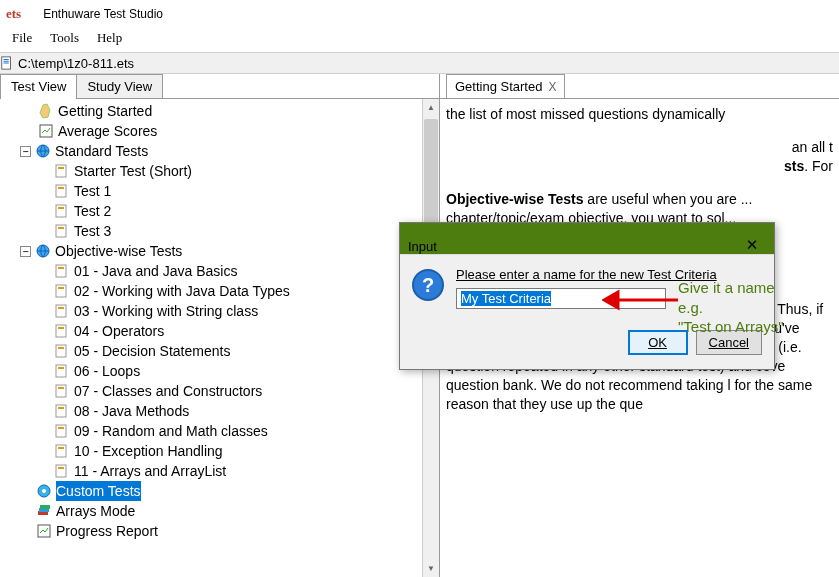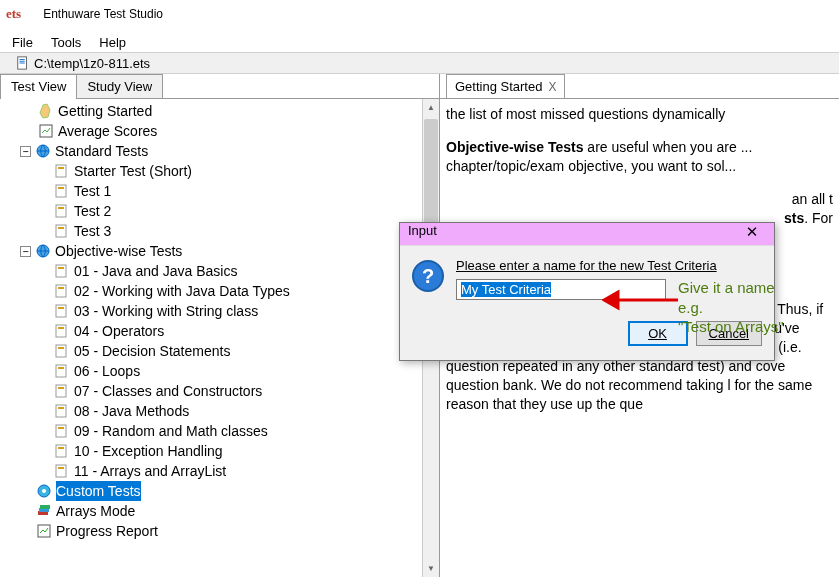--- a/index.html
+++ b/index.html
@@ -2,24 +2,24 @@
 <html><head>
 <meta charset="utf-8">
 <style>
   * { box-sizing: border-box; margin: 0; padding: 0; }
   body { font-family: Tahoma, Verdana, Arial, sans-serif; font-size: 13px; color: #000; background: #fff; width: 839px; height: 577px; overflow: hidden; position: relative; }
   
   .titlebar { height: 28px; display: flex; align-items: center; padding-left: 6px; background: #fff; }
   .app-icon { color: #c0392b; font-family: 'Comic Sans MS', cursive; font-weight: bold; font-size: 13px; margin-right: 22px; }
   .app-title { font-size: 12px; }
   
-  .menubar { height: 24px; display: flex; align-items: flex-end; padding-left: 4px; background: #fff; gap: 2px; }
+  .menubar { height: 24px; display: flex; align-items: flex-start; padding-left: 4px; background: #fff; gap: 2px; font-family: Liberation Serif, serif; }
   .menu-item { padding: 2px 8px; cursor: default; }
   
-  .filebar { height: 22px; border-top: 1px solid #d0d0d0; border-bottom: 1px solid #d0d0d0; display: flex; align-items: center; padding-left: 16px; background: #f0f0f0; }
+  .filebar { height: 22px; border-top: 1px solid #d0d0d0; border-bottom: 1px solid #d0d0d0; display: flex; align-items: center; padding-left: 0; background: #f0f0f0; }
   .filebar-icon { width: 14px; height: 14px; margin-right: 4px; }
   
   .main-area { display: flex; height: calc(100% - 74px); }
   
   .left-pane { width: 440px; display: flex; flex-direction: column; border-right: 1px solid #999; }
   .tab-row { display: flex; border-bottom: 1px solid #999; }
   .tab { padding: 4px 10px; border: 1px solid #999; border-bottom: none; margin-right: -1px; background: #f0f0f0; cursor: default; font-size: 13px; }
   .tab.active { background: #fff; position: relative; z-index: 1; }
   .tab.active::after { content:""; position:absolute; left:0; right:0; bottom:-1px; height:1px; background:#fff; }
   
@@ -42,21 +42,21 @@
   
   .right-pane { flex: 1; display: flex; flex-direction: column; }
   .right-tabs { display: flex; border-bottom: 1px solid #999; padding-left: 6px; }
   .rtab { padding: 4px 8px; border: 1px solid #999; border-bottom: none; background: #fff; display: flex; align-items: center; gap: 6px; cursor: default; }
   .rtab .xclose { font-family: Arial; font-size: 12px; color: #666; cursor: default; }
   .content { padding: 6px 6px; font-size: 14px; line-height: 1.35; overflow: hidden; }
   .content p { margin-bottom: 14px; }
   
   .dialog-backdrop { position: absolute; top: 0; left: 0; right: 0; bottom: 0; pointer-events: none; }
   .dialog { position: absolute; top: 222px; left: 399px; width: 376px; background: #f0f0f0; border: 1px solid #777; box-shadow: 2px 2px 8px rgba(0,0,0,0.3); pointer-events: all; }
-  .dialog-title { height: 23px; display: flex; align-items: flex-start; justify-content: space-between; padding: 0 8px; background: #f0abfc; border-bottom: 1px solid #ddd; }
+  .dialog-title { height: 32px; display: flex; align-items: flex-end; justify-content: space-between; padding: 0 8px; background: #4d7c0f; border-bottom: 1px solid #ddd; }
   .dialog-close { width: 28px; text-align: center; font-size: 15px; cursor: default; }
   .dialog-body { padding: 12px 12px 14px 12px; display: flex; flex-direction: row; gap: 12px; }
   .qicon { width: 32px; height: 32px; border-radius: 50%; background: #2b7bd9; color: #fff; font-weight: bold; font-size: 20px; display: flex; align-items: center; justify-content: center; border: 2px solid #1a5fa8; margin-top: 2px; }
   .dialog-inner { flex: 1; text-decoration: underline; }
   .dialog-prompt { margin-bottom: 6px; font-size: 13px; }
   .dialog-buttons { display: flex; gap: 8px; justify-content: flex-end; margin-top: 21px; }
   .btn { min-width: 60px; padding: 3px 12px; border: 1px solid #888; background: #e1e1e1; font-size: 13px; cursor: default; }
   .btn.primary { border: 2px solid #0078d7; background: #e5f1fb; }
   
   .annotation { position: absolute; top: 278px; left: 678px; color: #4d7c0f; font-size: 15px; line-height: 1.3; font-weight: 500; pointer-events: none; }
@@ -327,22 +327,22 @@
 
   <div class="right-pane">
     <div class="right-tabs">
       <div class="rtab">
         <span>Getting Started</span>
         <span class="xclose">X</span>
       </div>
     </div>
     <div class="content">
       <p><span>the list of most missed questions dynamically</span></p>
+      <p style="text-align:right"><span>an all t</span><br><b>sts</b><span>. For </span></p>
       <p><b>Objective-wise Tests</b><span> are useful when you are ... chapter/topic/exam objective, you want to sol...</span></p>
-      <p style="text-align:right"><span>an all t</span><br><b>sts</b><span>. For </span></p>
       <p style="margin-top:40px"><span>In fact, all other tests are nothing but pre-def</span></p>
       <p><b>Note:</b><span> All the questions delivered by various t... bank. Thus, if you take an Easy Test and then get questions that you've already seen. Howe</span> <b>are unique among themselves</b><span>  (i.e. question repeated in any other standard test) and cove question bank. We do not recommend taking l for the same reason that they use up the que</span></p>
     </div>
   </div>
 </div>
 
 <div class="dialog-backdrop">
   <div class="dialog">
     <div class="dialog-title">
       <span>Input</span>

